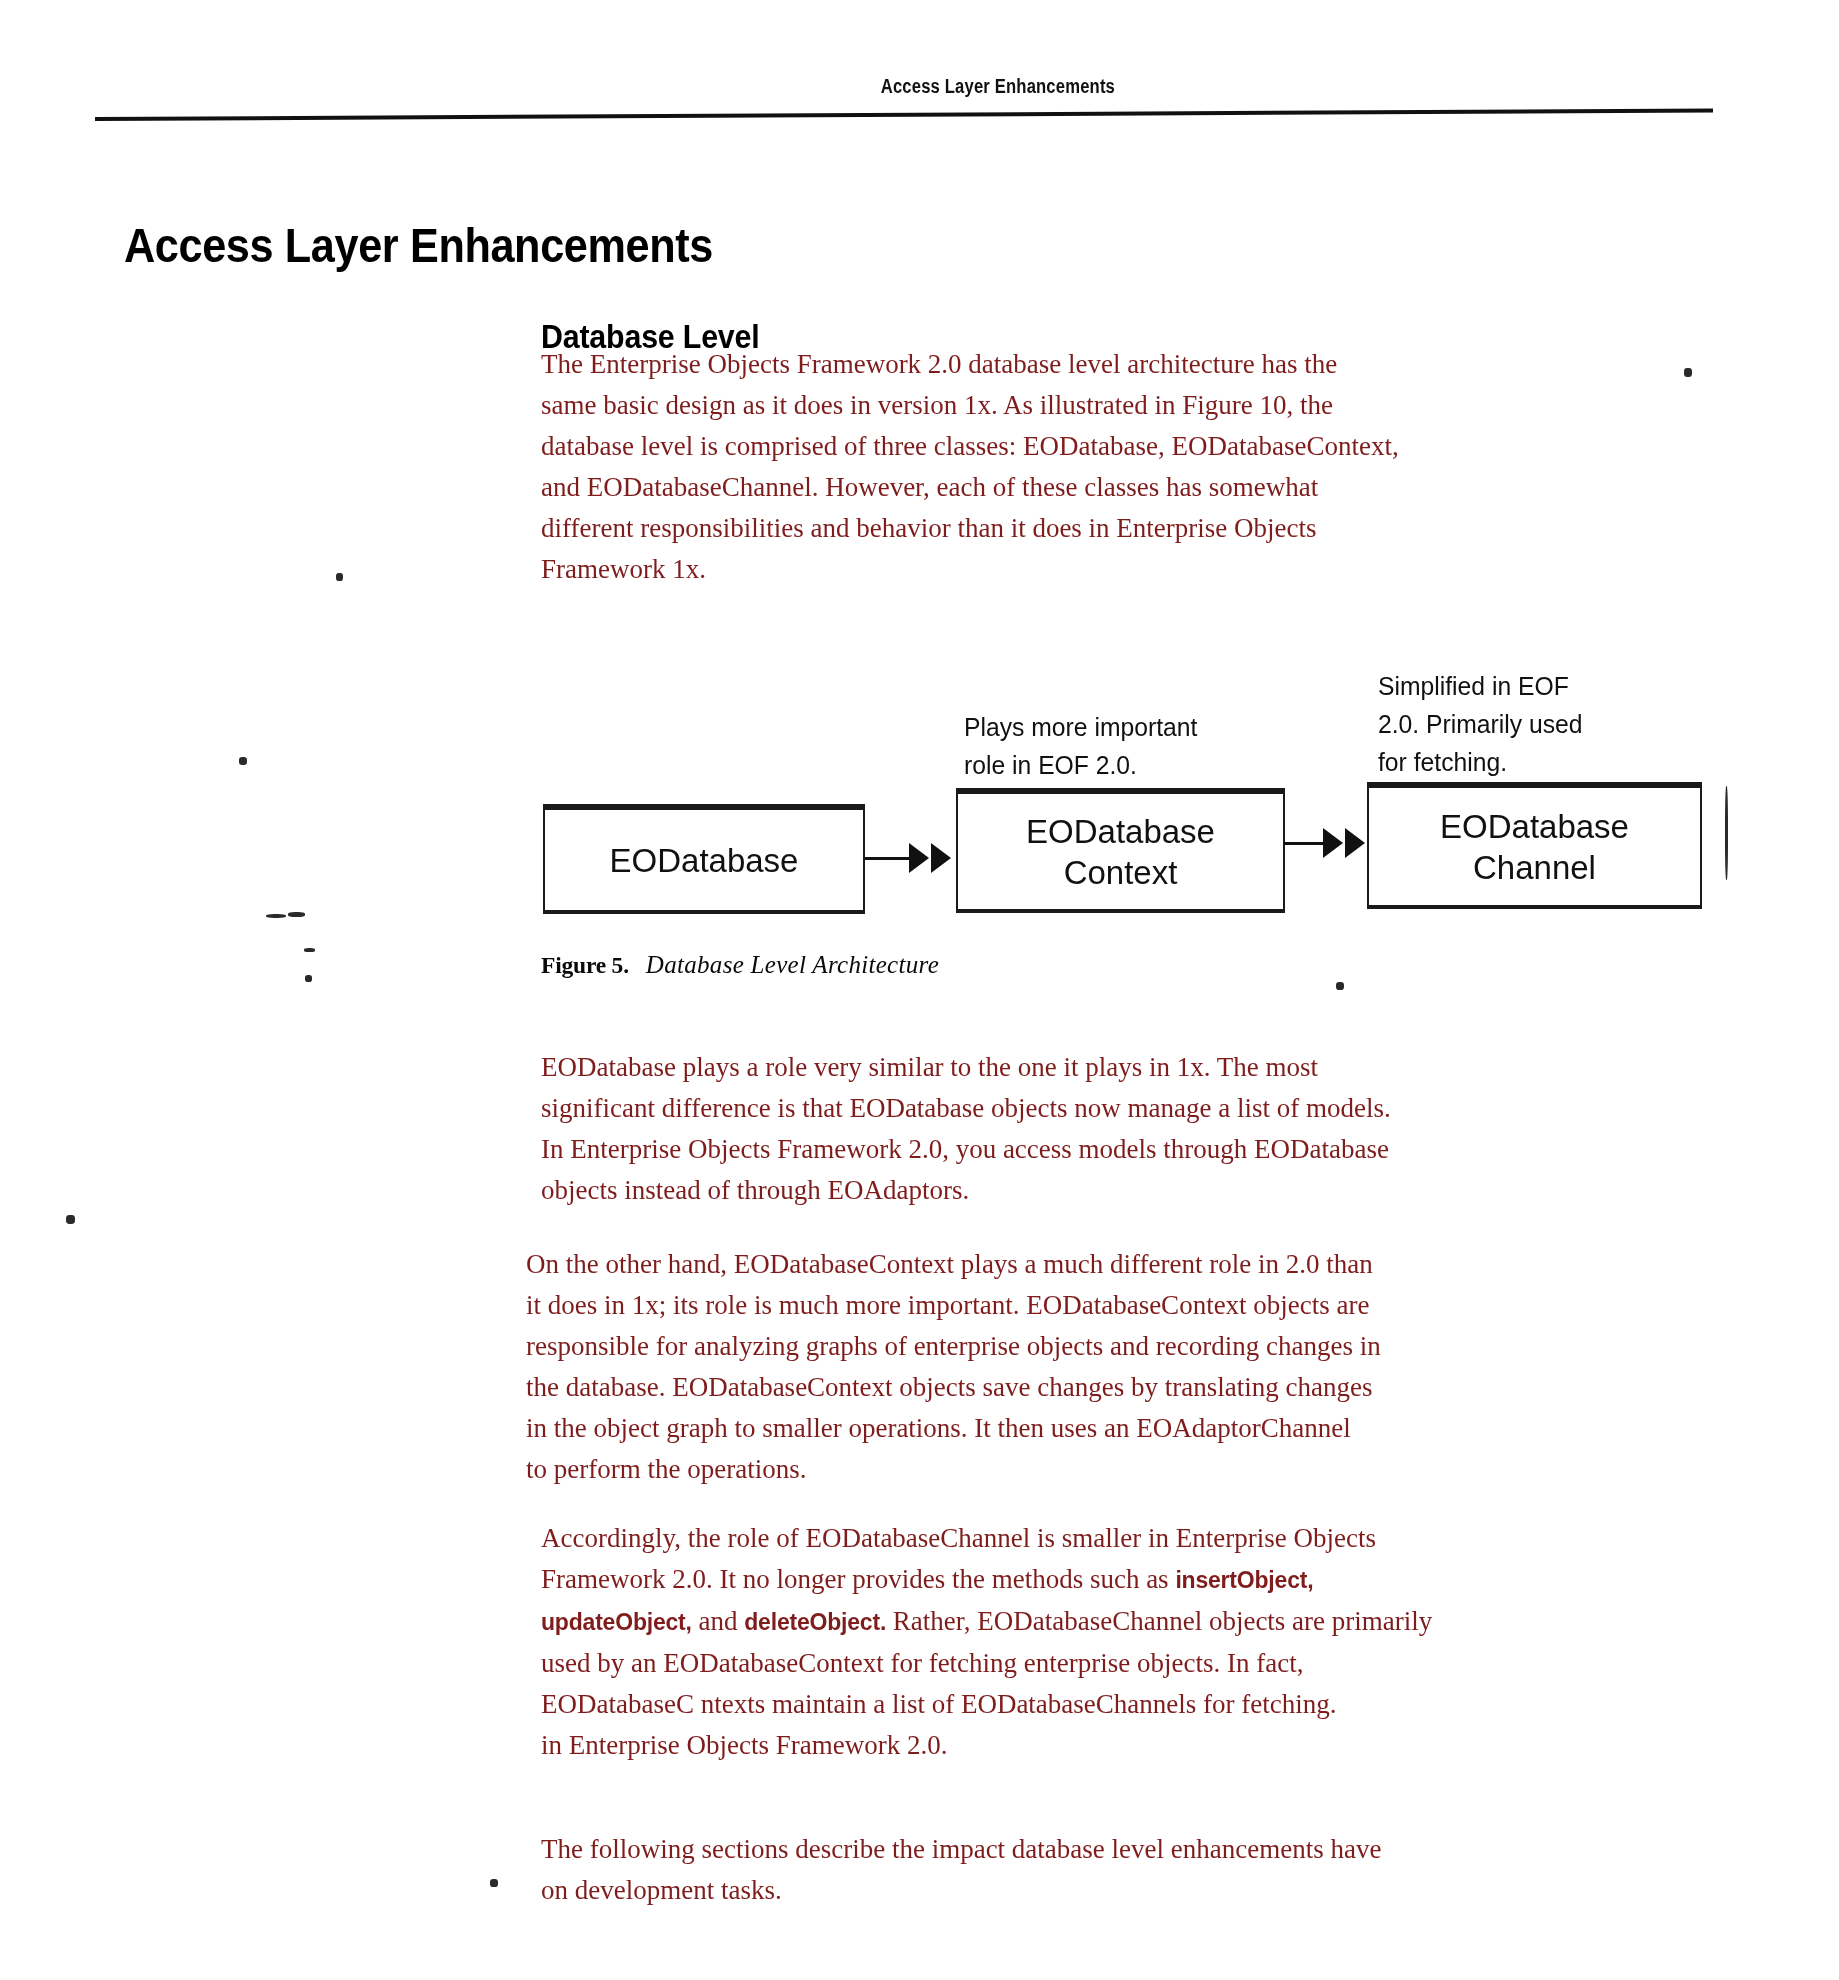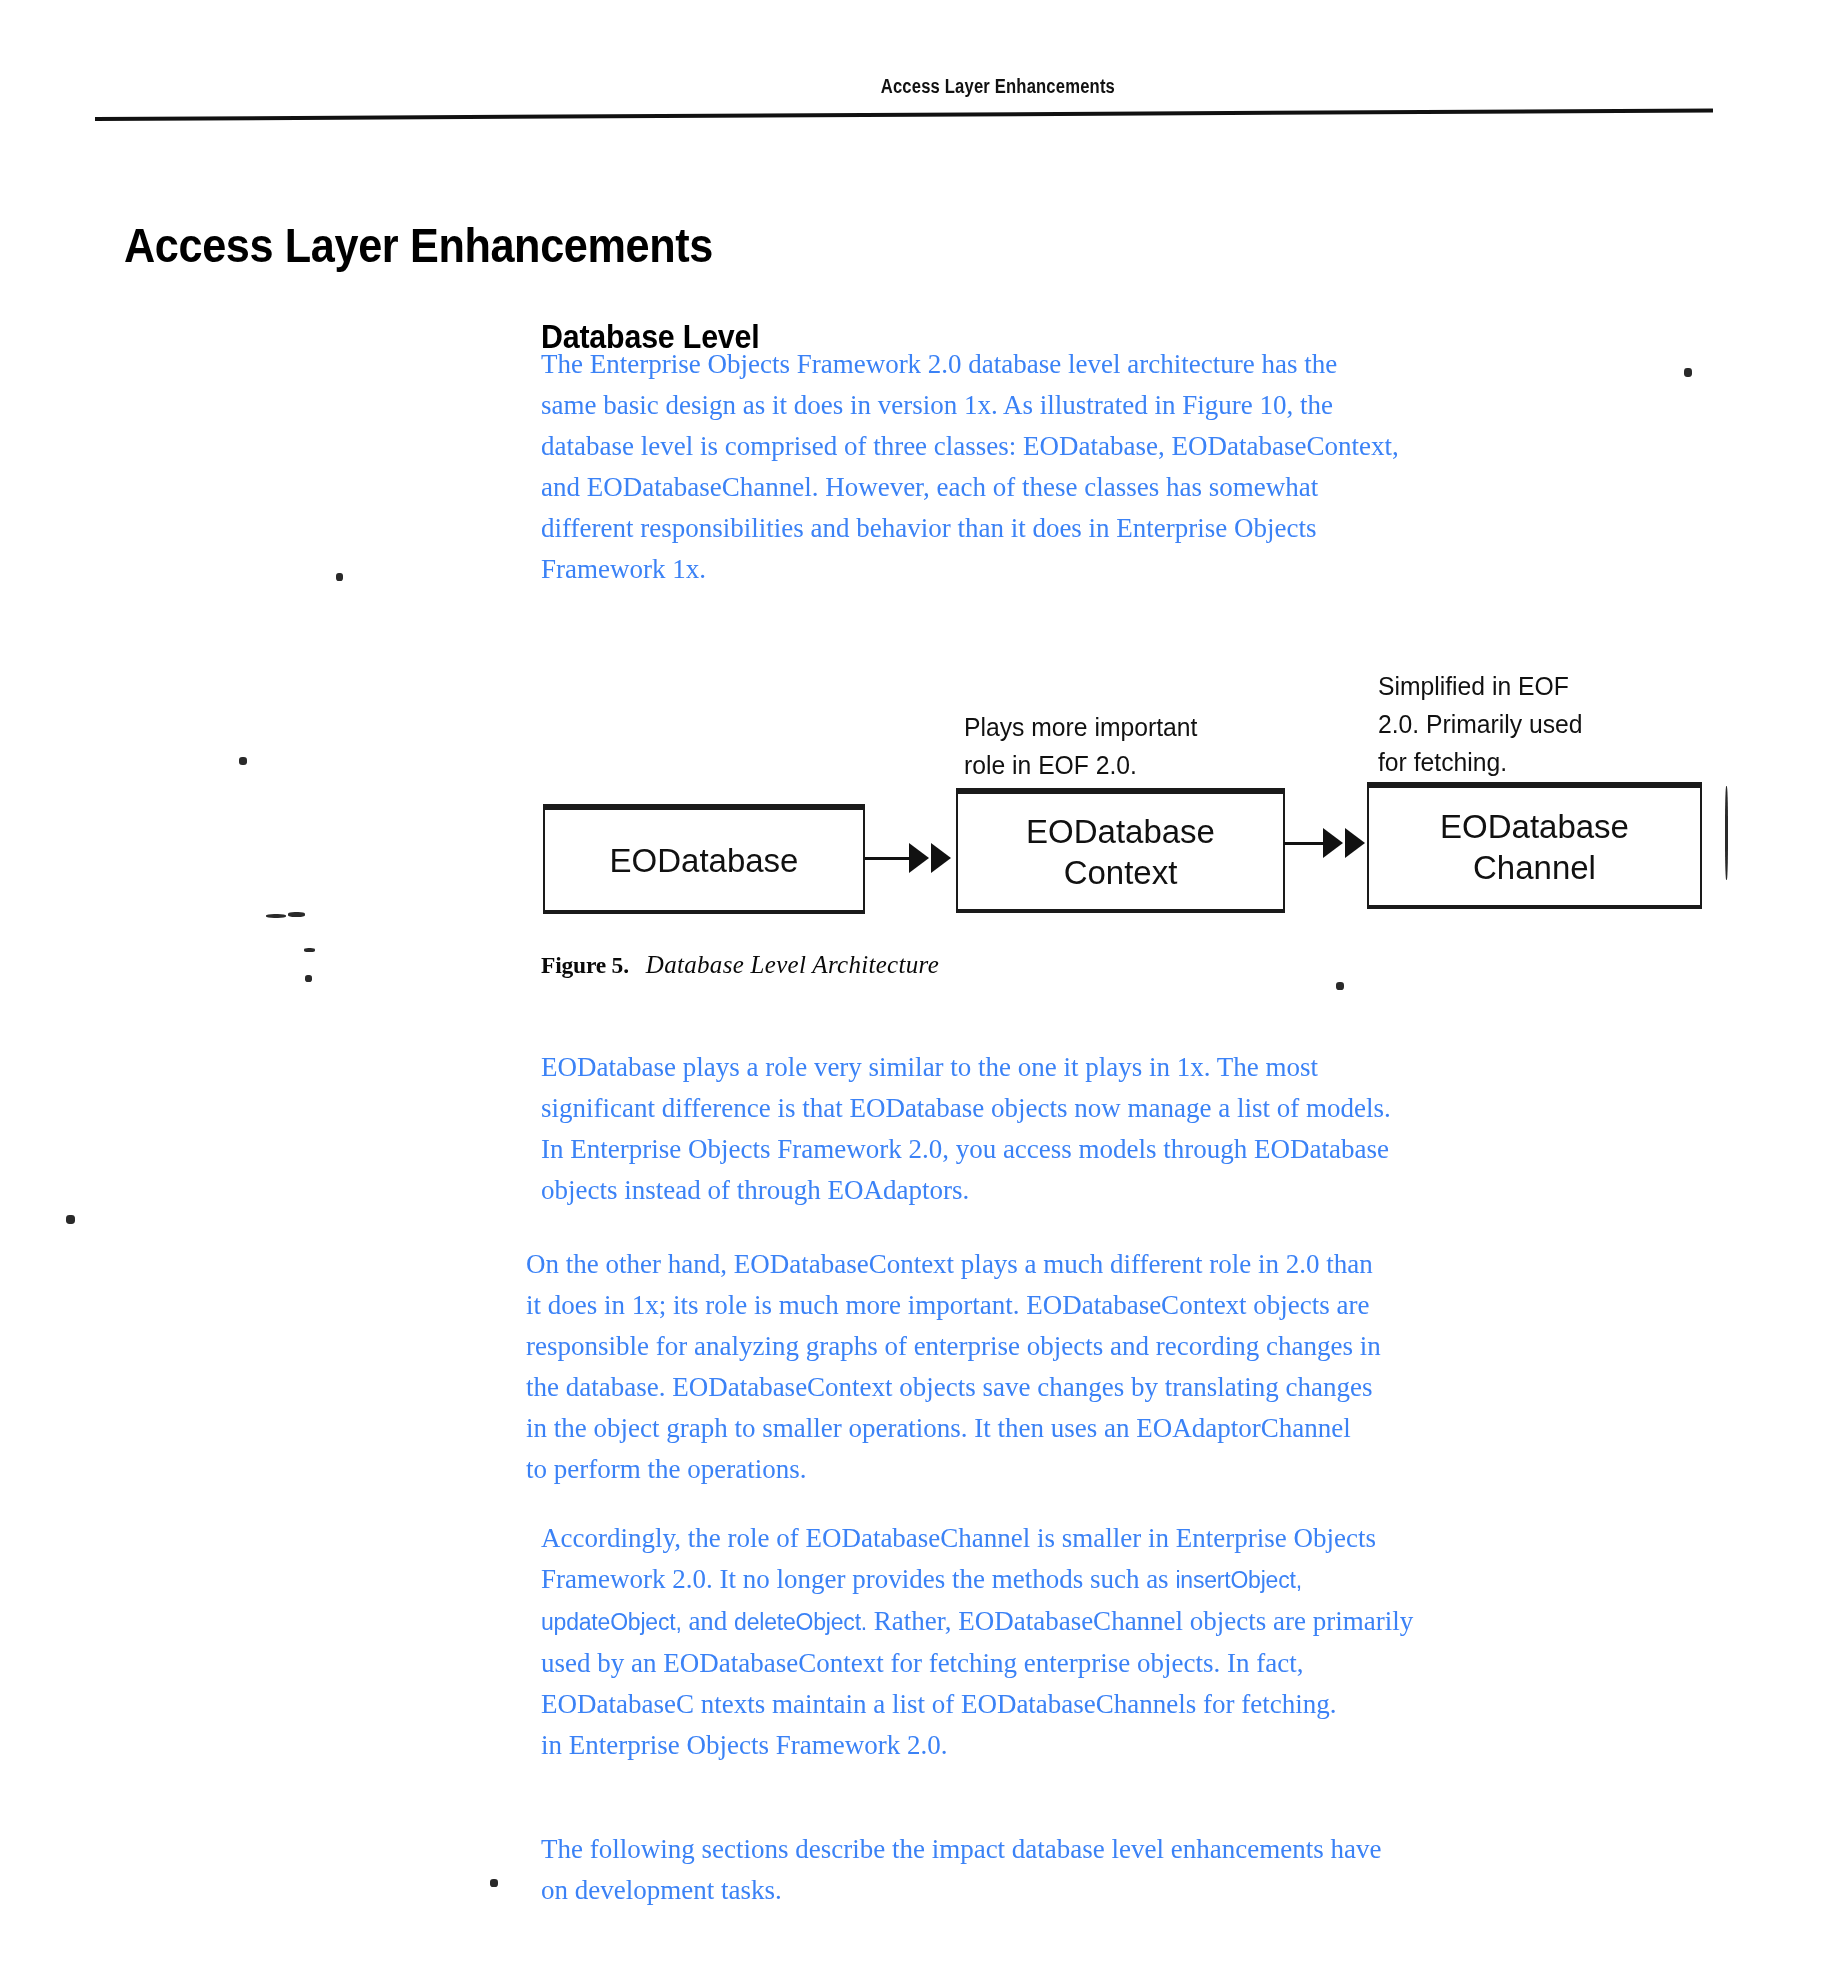--- a/index.html
+++ b/index.html
@@ -73,33 +73,33 @@
     transform-origin: left center;
     white-space: nowrap;
   }
 
   
   .body-block {
     position: absolute;
     left: 541px;
     font-size: 27px;
     line-height: 41px;
-    color: #3b82f6;
+    color: #7f1d1d;
     font-family: "Liberation Serif", "DejaVu Serif", serif;
   }
   .body-block p {
     margin: 0 0 26.6px 0;
   }
   .body-block .line {
     display: block;
     white-space: nowrap;
   }
   .mono-bold {
     font-family: "Liberation Sans", "DejaVu Sans", sans-serif;
-    font-weight: normal;
+    font-weight: bold;
     font-size: 23px;
     letter-spacing: -0.2px;
   }
 
   
   .figure-area {
     position: absolute;
     left: 0;
     top: 0;
     width: 1839px;

